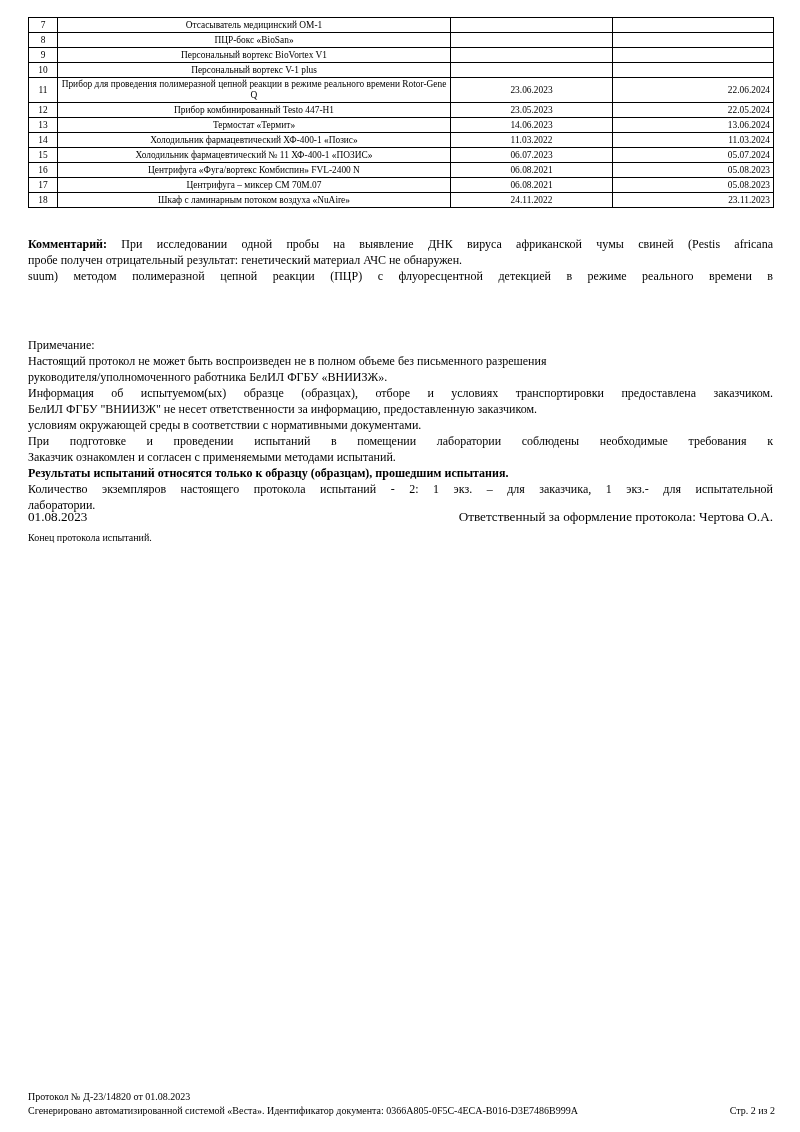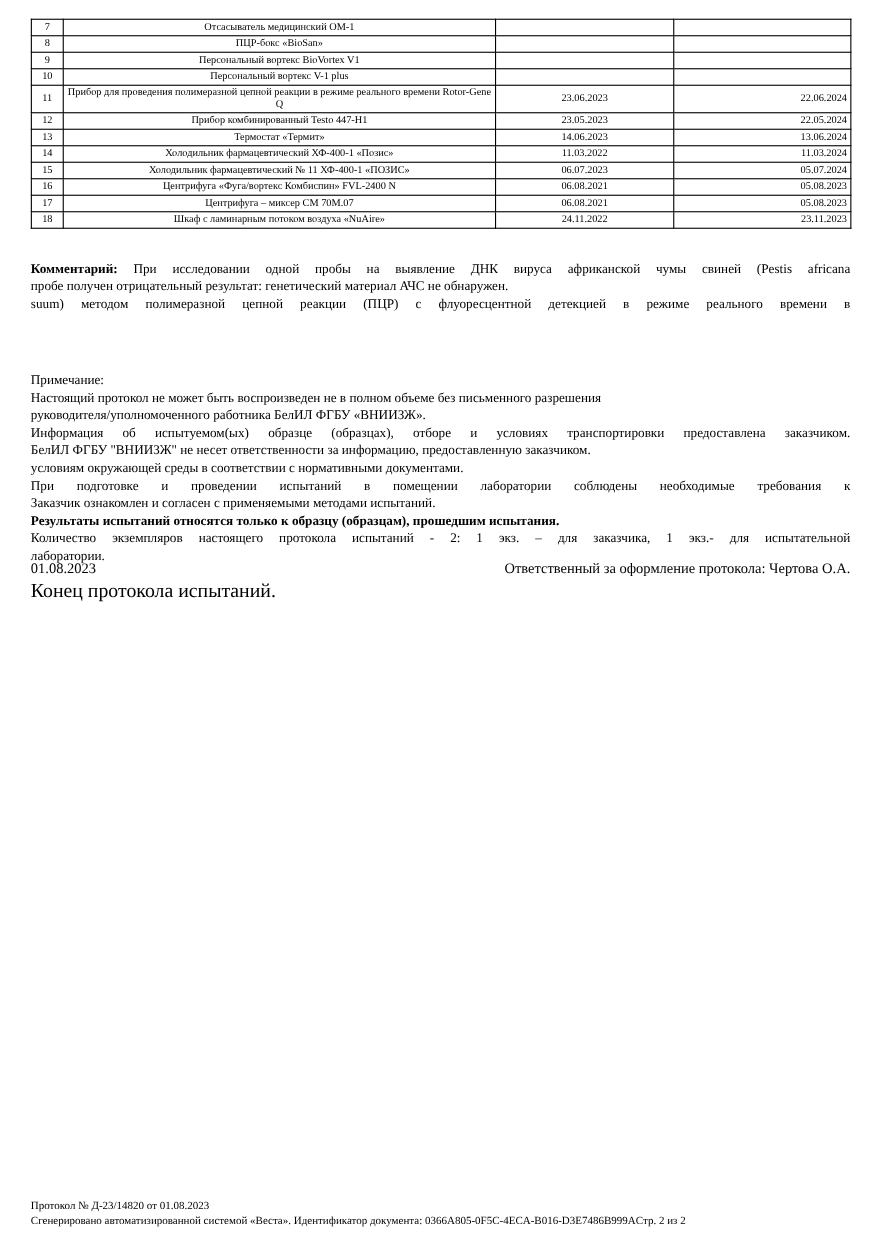--- a/index.html
+++ b/index.html
@@ -58,35 +58,36 @@
     display: flex;
     justify-content: space-between;
     font-size: 13.2px;
     line-height: 16px;
   }
   .endline {
     position: absolute;
     left: 28px;
     top: 529px;
     width: 745px;
-    font-size: 18px;
+    font-size: 10px;
     line-height: 17px;
   }
 
   
   .footer {
     position: absolute;
     left: 28px;
     top: 1090px;
     width: 747px;
     font-size: 10px;
     line-height: 14px;
   }
   .footer .row2 {
     display: flex;
+    justify-content: space-between;
     white-space: nowrap;
   }
 </style>
 </head>
 <body>
 
 <div class="page">
 
   <table class="equip">
     <tbody>

